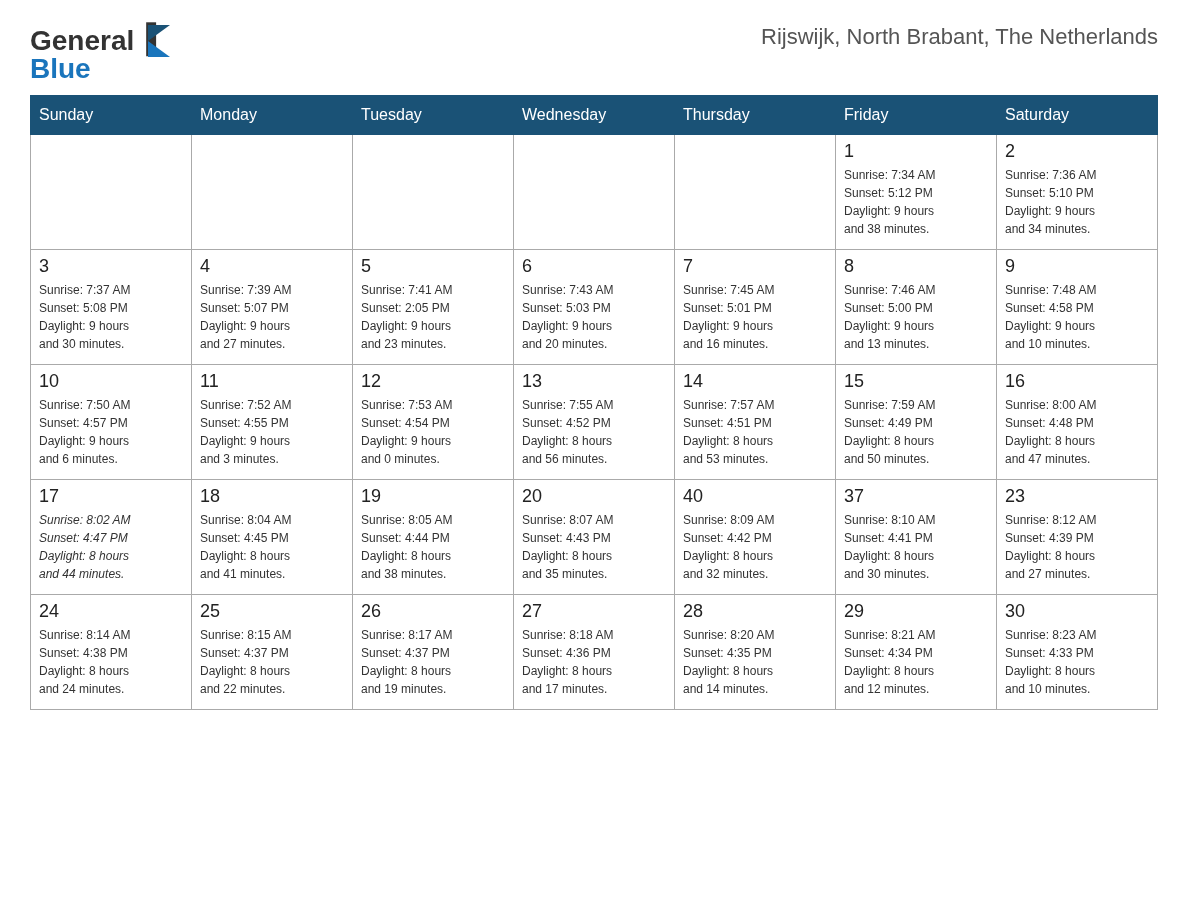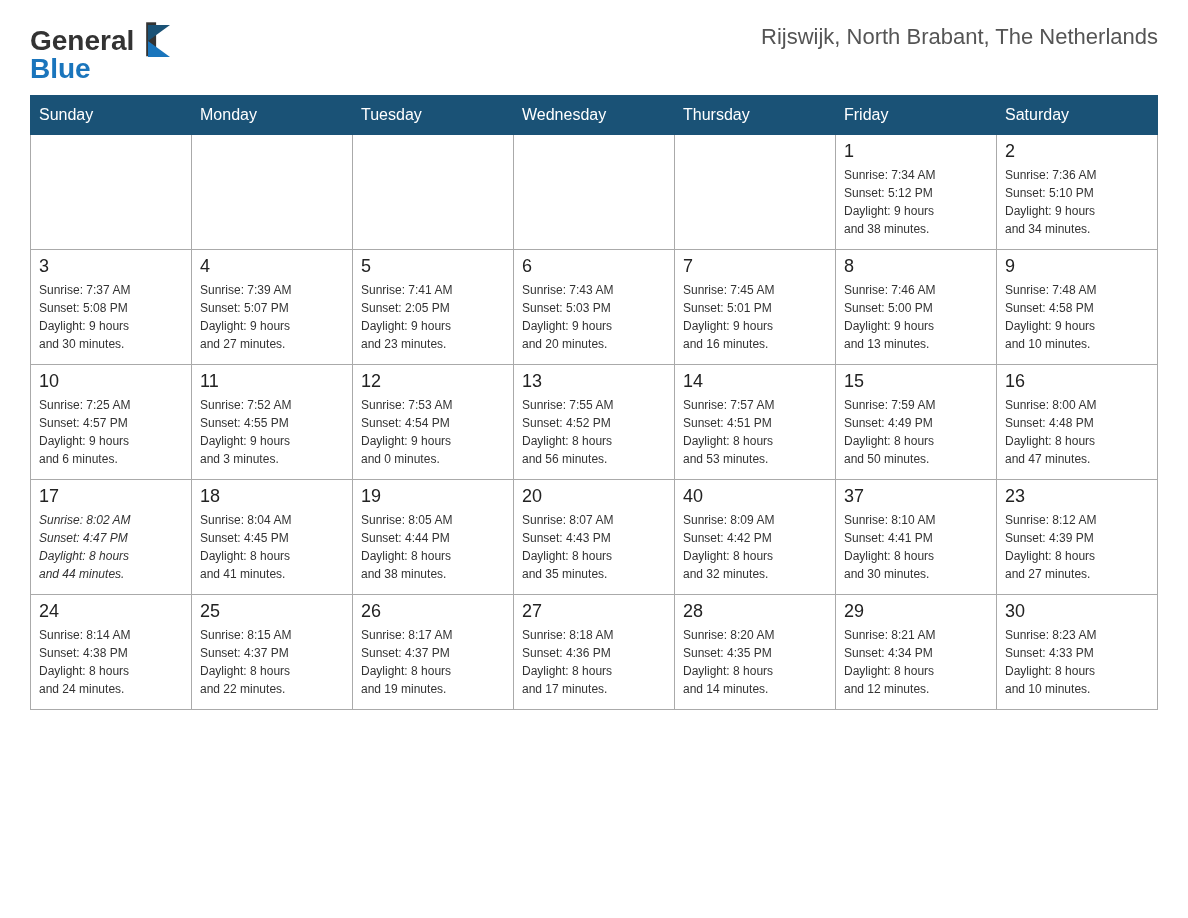--- a/index.html
+++ b/index.html
@@ -204,21 +204,21 @@
           <span class="day-number">9</span>
           <div class="day-info" style="white-space: pre-line;">Sunrise: 7:48 AM
 Sunset: 4:58 PM
 Daylight: 9 hours
 and 10 minutes.</div>
         </td>
       </tr>
       <tr class="week-row">
         <td>
           <span class="day-number">10</span>
-          <div class="day-info" style="white-space: pre-line;">Sunrise: 7:25 AM
+          <div class="day-info" style="white-space: pre-line;">Sunrise: 7:50 AM
 Sunset: 4:57 PM
 Daylight: 9 hours
 and 6 minutes.</div>
         </td>
         <td>
           <span class="day-number">11</span>
           <div class="day-info" style="white-space: pre-line;">Sunrise: 7:52 AM
 Sunset: 4:55 PM
 Daylight: 9 hours
 and 3 minutes.</div>

